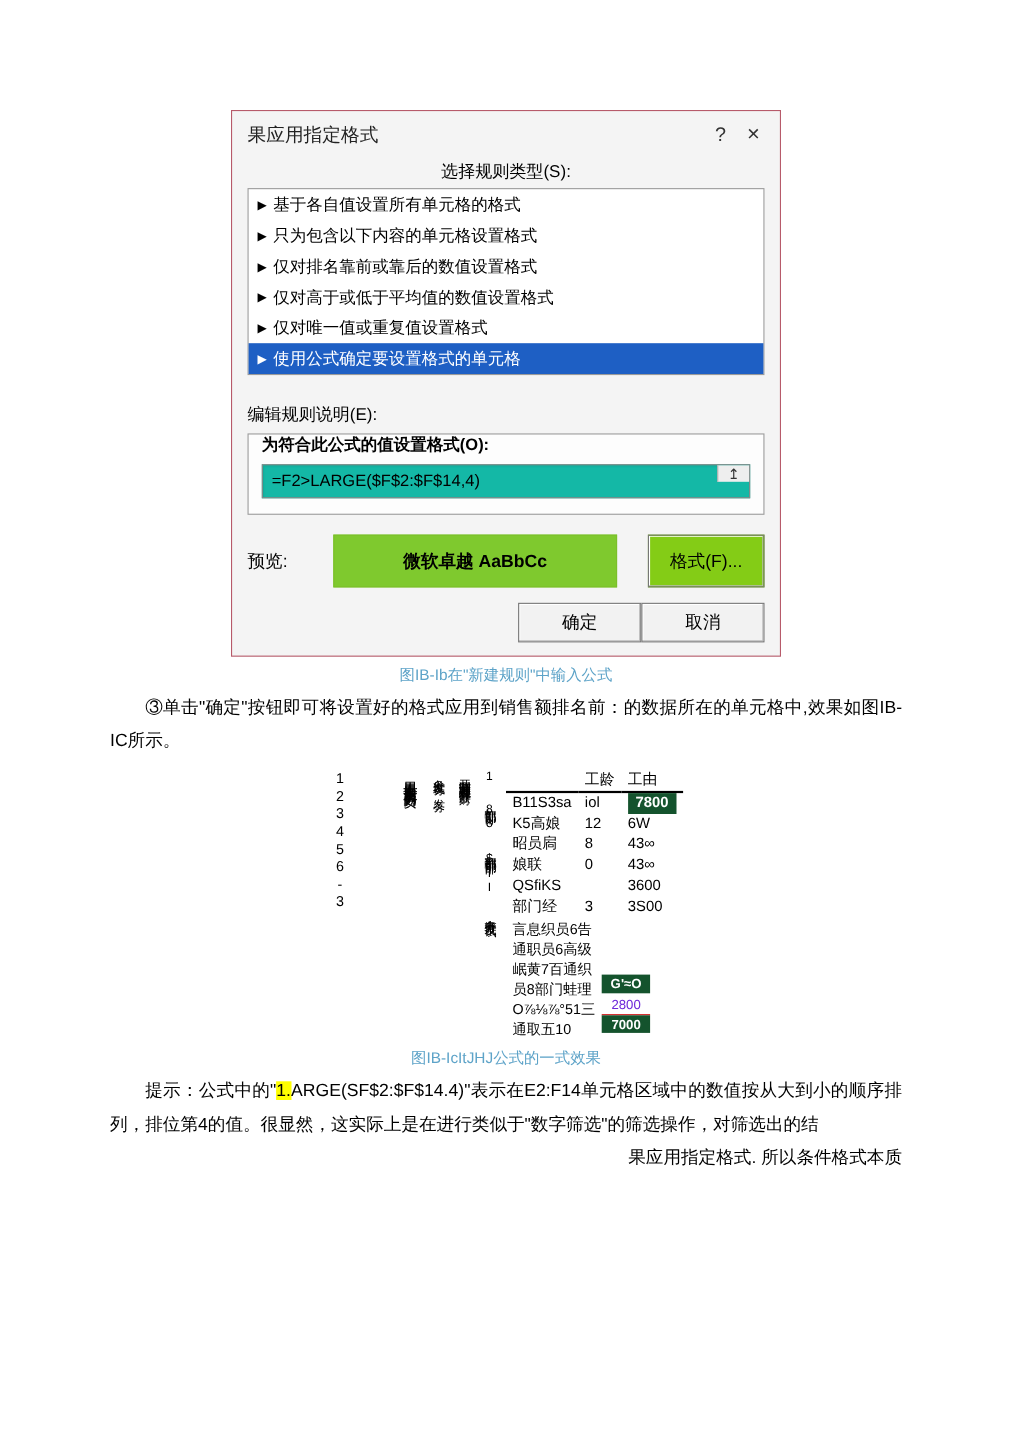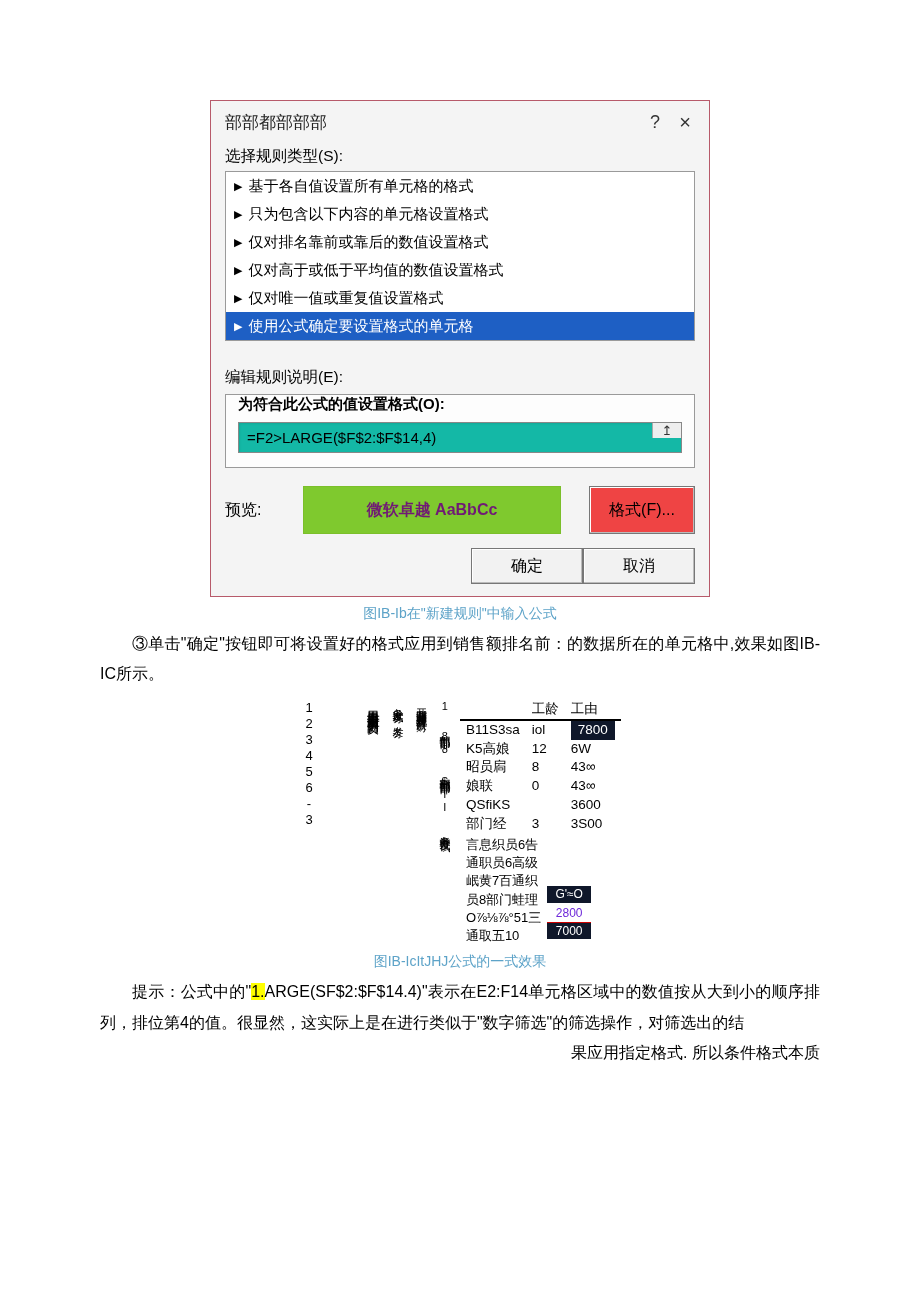--- a/index.html
+++ b/index.html
@@ -40,20 +40,21 @@
     text-align: center;
     font-size: 18px;
     color: #333;
     margin-left: 10px;
     cursor: default;
   }
   .dlg-close { font-size: 20px; }
   .section-label {
     padding: 6px 14px 4px 14px;
     font-size: 15.5px;
+    text-align: center;
   }
   .rule-list {
     margin: 0 14px 6px 14px;
     border: 1px solid #9a9a9a;
     background: #fff;
     padding: 0;
   }
   .rule-item {
     display: flex;
     align-items: center;
@@ -121,29 +122,29 @@
     font-size: 16px;
   }
   .preview-swatch {
     flex: 1;
     height: 46px;
     border: 1.5px solid #7bbf2a;
     background: #7fc92e;
     display: flex;
     align-items: center;
     justify-content: center;
-    color: #701a75;
+    color: #000000;
     font-weight: bold;
     font-size: 16px;
     margin-right: 28px;
   }
   .format-btn {
     width: 104px;
     height: 46px;
-    background: #ef4444;
+    background: #84cc16;
     border: 1px solid #777;
     box-shadow: inset -1px -1px 0 #bbb, inset 1px 1px 0 #fff;
     font-size: 16px;
     display: flex;
     align-items: center;
     justify-content: center;
   }
   .button-row {
     display: flex;
     justify-content: flex-end;
@@ -189,35 +190,35 @@
   }
   .rb-col.v {
     writing-mode: vertical-rl;
     text-orientation: upright;
     letter-spacing: 1px;
     font-size: 13px;
   }
   .rb-table { border-collapse: collapse; }
   .rb-table td { padding: 0 6px; font-size: 13.5px; white-space: nowrap; }
   .thead td { border-bottom: 2px solid #000; margin-left: 16px; }
-  .red-cell { background: #0f172a; color: #fff; padding: 0 4px; display:inline-block; min-width:36px; text-align:center; }
+  .red-cell { background: #14532d; color: #fff; padding: 0 4px; display:inline-block; min-width:36px; text-align:center;font-weight:bold; }
   .trailing {
     text-align: right;
     font-size: 16px;
     line-height: 1.9;
   }
 </style>
 </head>
 <body>
 
 <div class="page">
 
   <div class="dialog">
     <div class="dlg-titlebar">
-      <span class="dlg-title">部部都部部部</span>
+      <span class="dlg-title">果应用指定格式</span>
       <span class="dlg-help">?</span>
       <span class="dlg-close">×</span>
     </div>
 
     <div class="section-label">选择规则类型(S):</div>
 
     <div class="rule-list">
       <div class="rule-item">
           <span class="tri">▶</span>
           <span>基于各自值设置所有单元格的格式</span>

